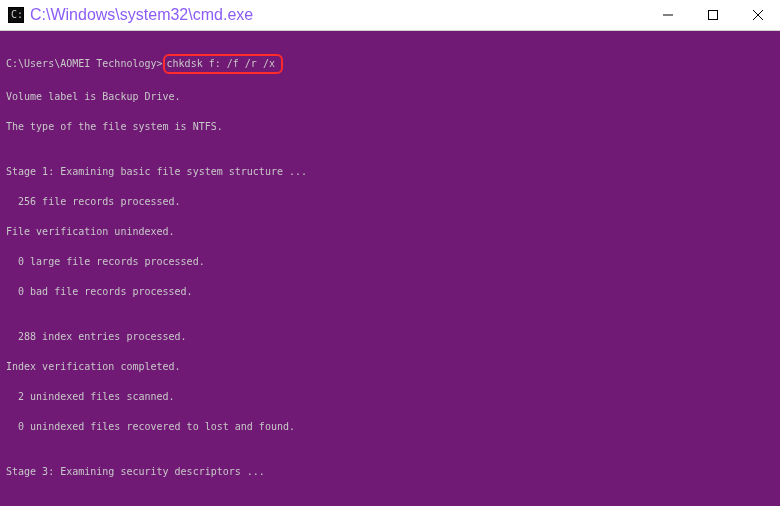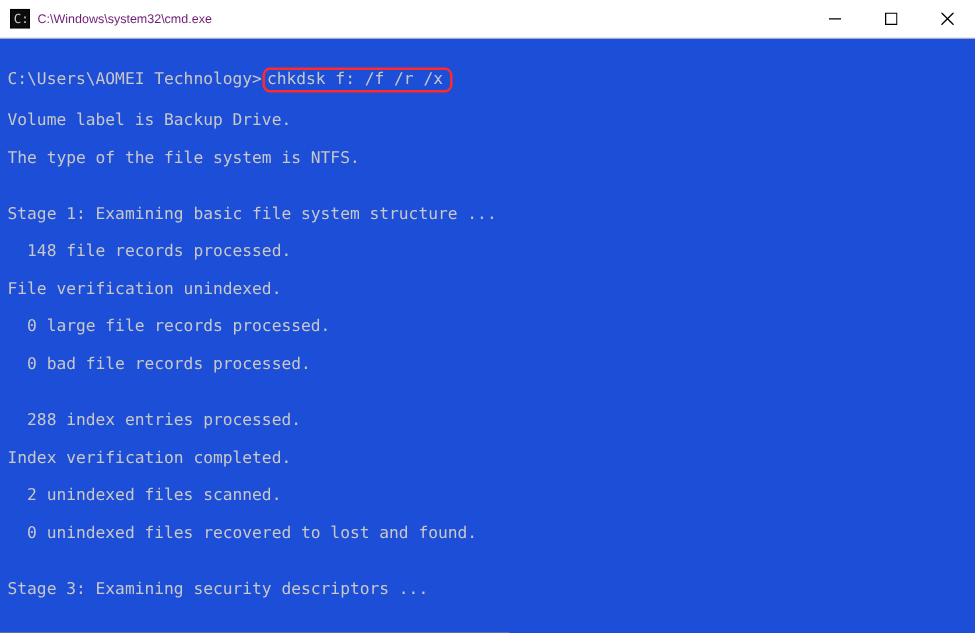--- a/index.html
+++ b/index.html
@@ -29,45 +29,45 @@
   }
   .titlebar .icon {
     width: 16px;
     height: 16px;
     margin-left: 8px;
     margin-right: 6px;
     display: inline-block;
   }
   .titlebar .title {
     flex: 1;
-    font-size: 10px;
-    color: #701a75;
+    font-size: 16px;
+    color: #8b5cf6;
     white-space: nowrap;
     overflow: hidden;
     text-overflow: ellipsis;
   }
   .win-controls {
     display: flex;
     height: 100%;
   }
   .win-btn {
     width: 45px;
     height: 100%;
     display: flex;
     align-items: center;
     justify-content: center;
     cursor: pointer;
   }
   .win-btn svg { display:block; }
   .console {
     flex: 1;
-    background: #1d4ed8;
+    background: #701a75;
     color: #c8c8c8;
     font-family: Consolas, "Lucida Console", monospace;
-    font-size: 13px;
+    font-size: 10px;
     line-height: 15px;
     padding: 10px 6px 20px 6px;
     white-space: pre;
     overflow: hidden;
     position: relative;
   }
   .prompt-part1 {
     color: #c8c8c8;
   }
   .highlight-box {
@@ -113,21 +113,21 @@
       </div>
     </div>
   </div>
 
   <div class="console">
 <span class="line"><span class="prompt-part1">C:\Users\AOMEI Technology&gt;</span><span class="highlight-box">chkdsk f: /f /r /x</span></span>
 <span class="line">Volume label is Backup Drive.</span>
 <span class="line">The type of the file system is NTFS.</span>
 <span class="line"></span>
 <span class="line">Stage 1: Examining basic file system structure ...</span>
-<span class="line">  148 file records processed.</span>
+<span class="line">  256 file records processed.</span>
 <span class="line">File verification unindexed.</span>
 <span class="line">  0 large file records processed.</span>
 <span class="line">  0 bad file records processed.</span>
 <span class="line"></span>
 <span class="line">  288 index entries processed.</span>
 <span class="line">Index verification completed.</span>
 <span class="line">  2 unindexed files scanned.</span>
 <span class="line">  0 unindexed files recovered to lost and found.</span>
 <span class="line"></span>
 <span class="line">Stage 3: Examining security descriptors ...</span>

